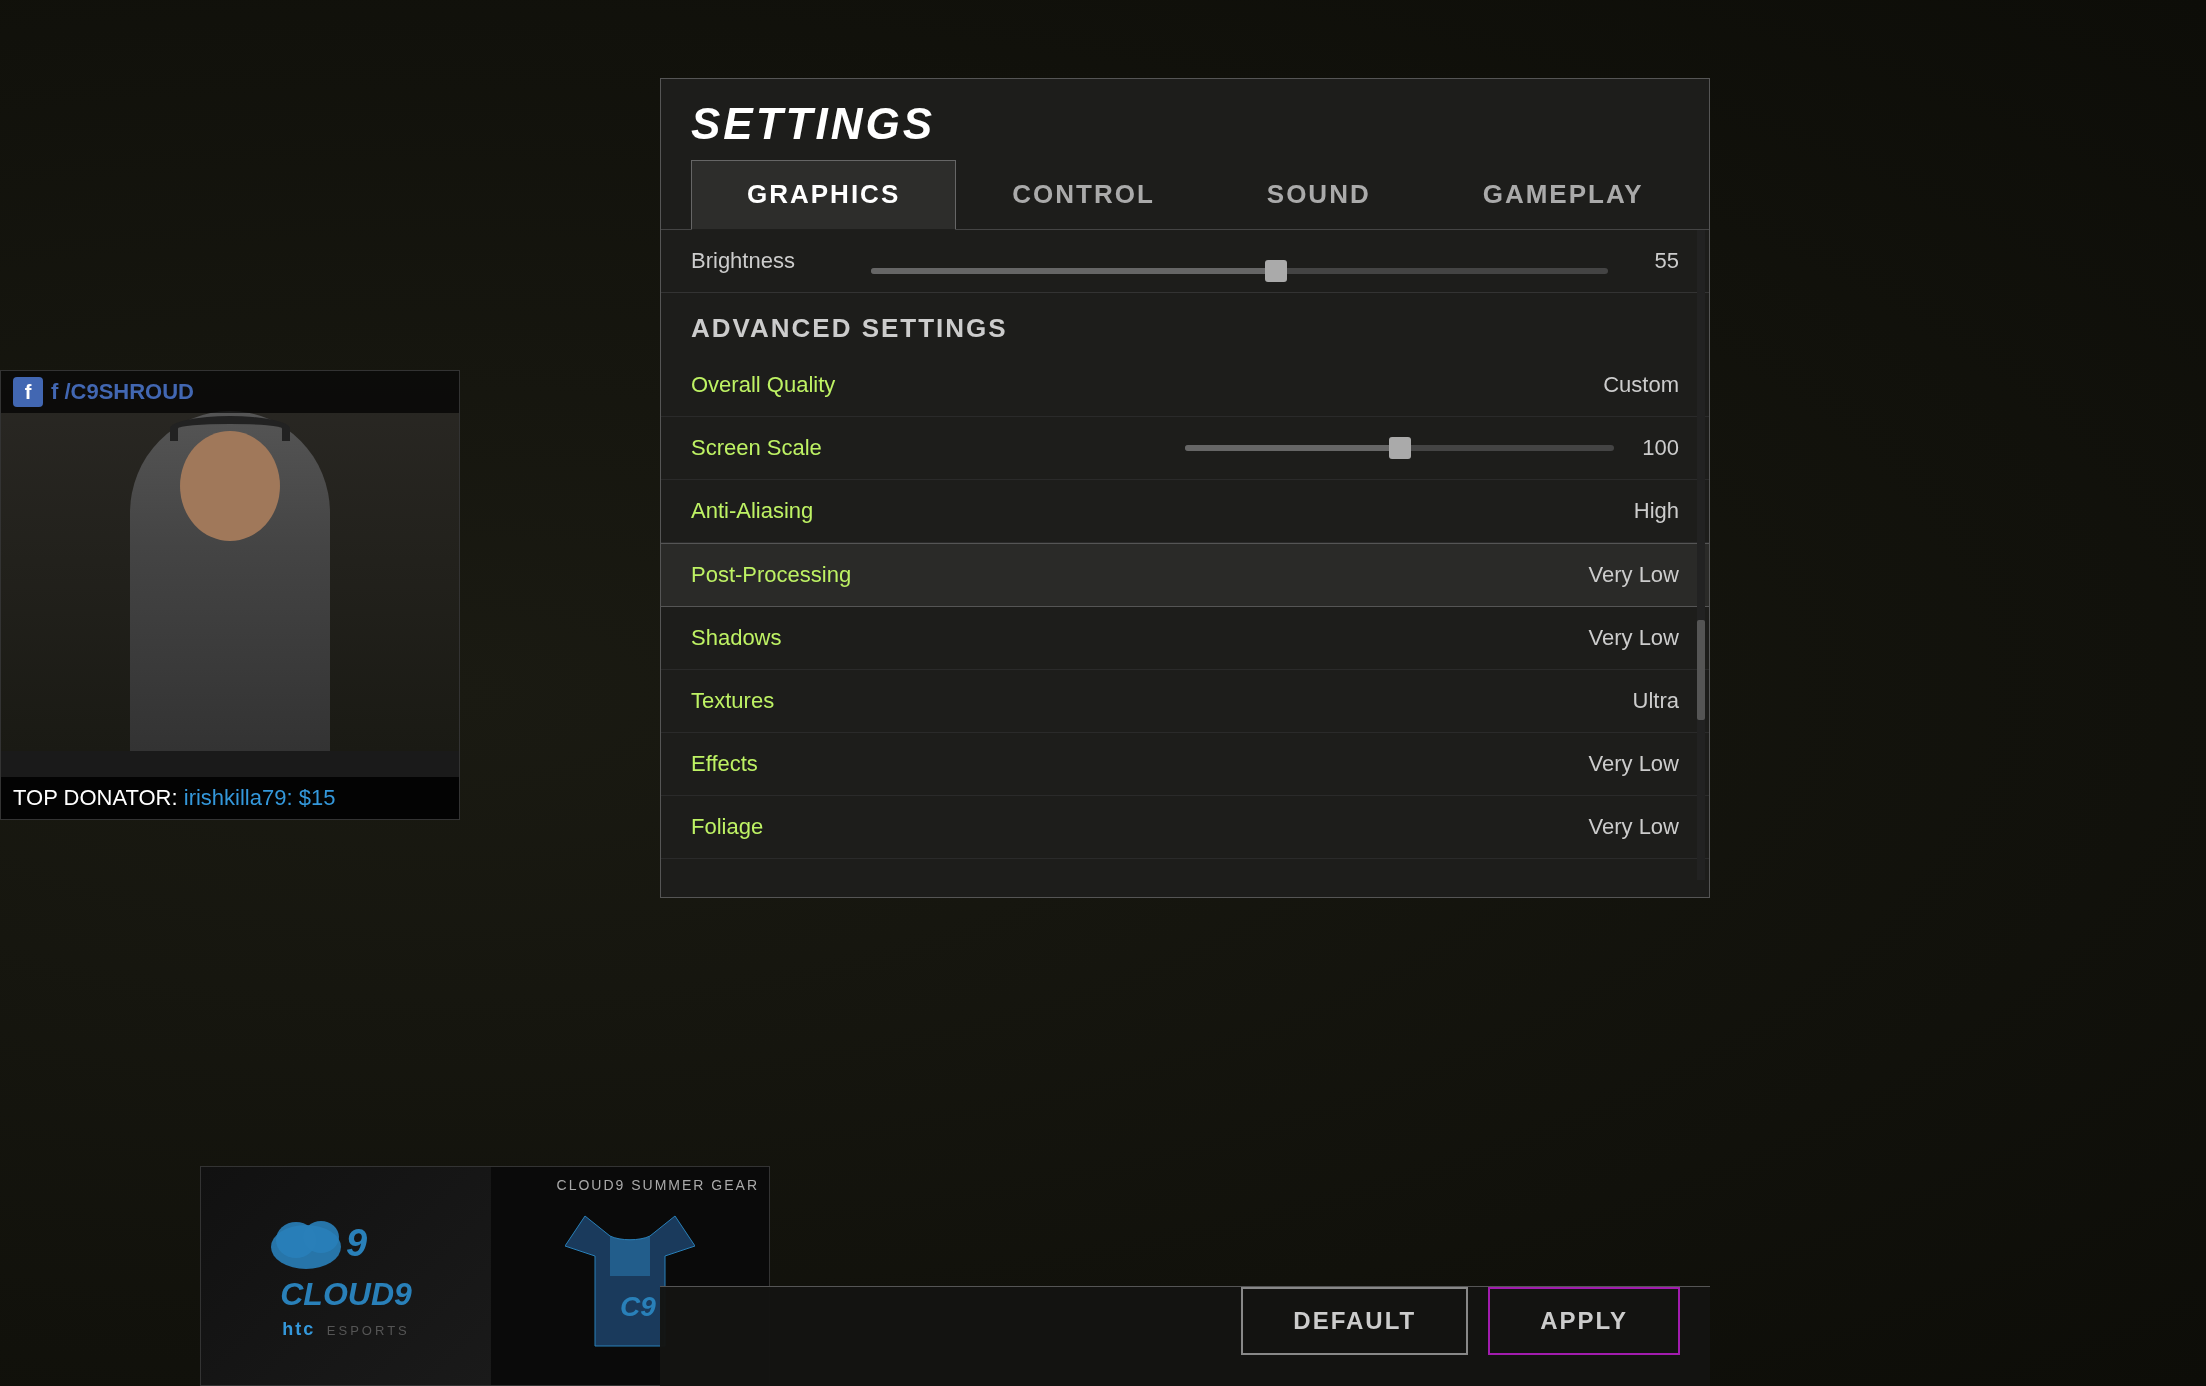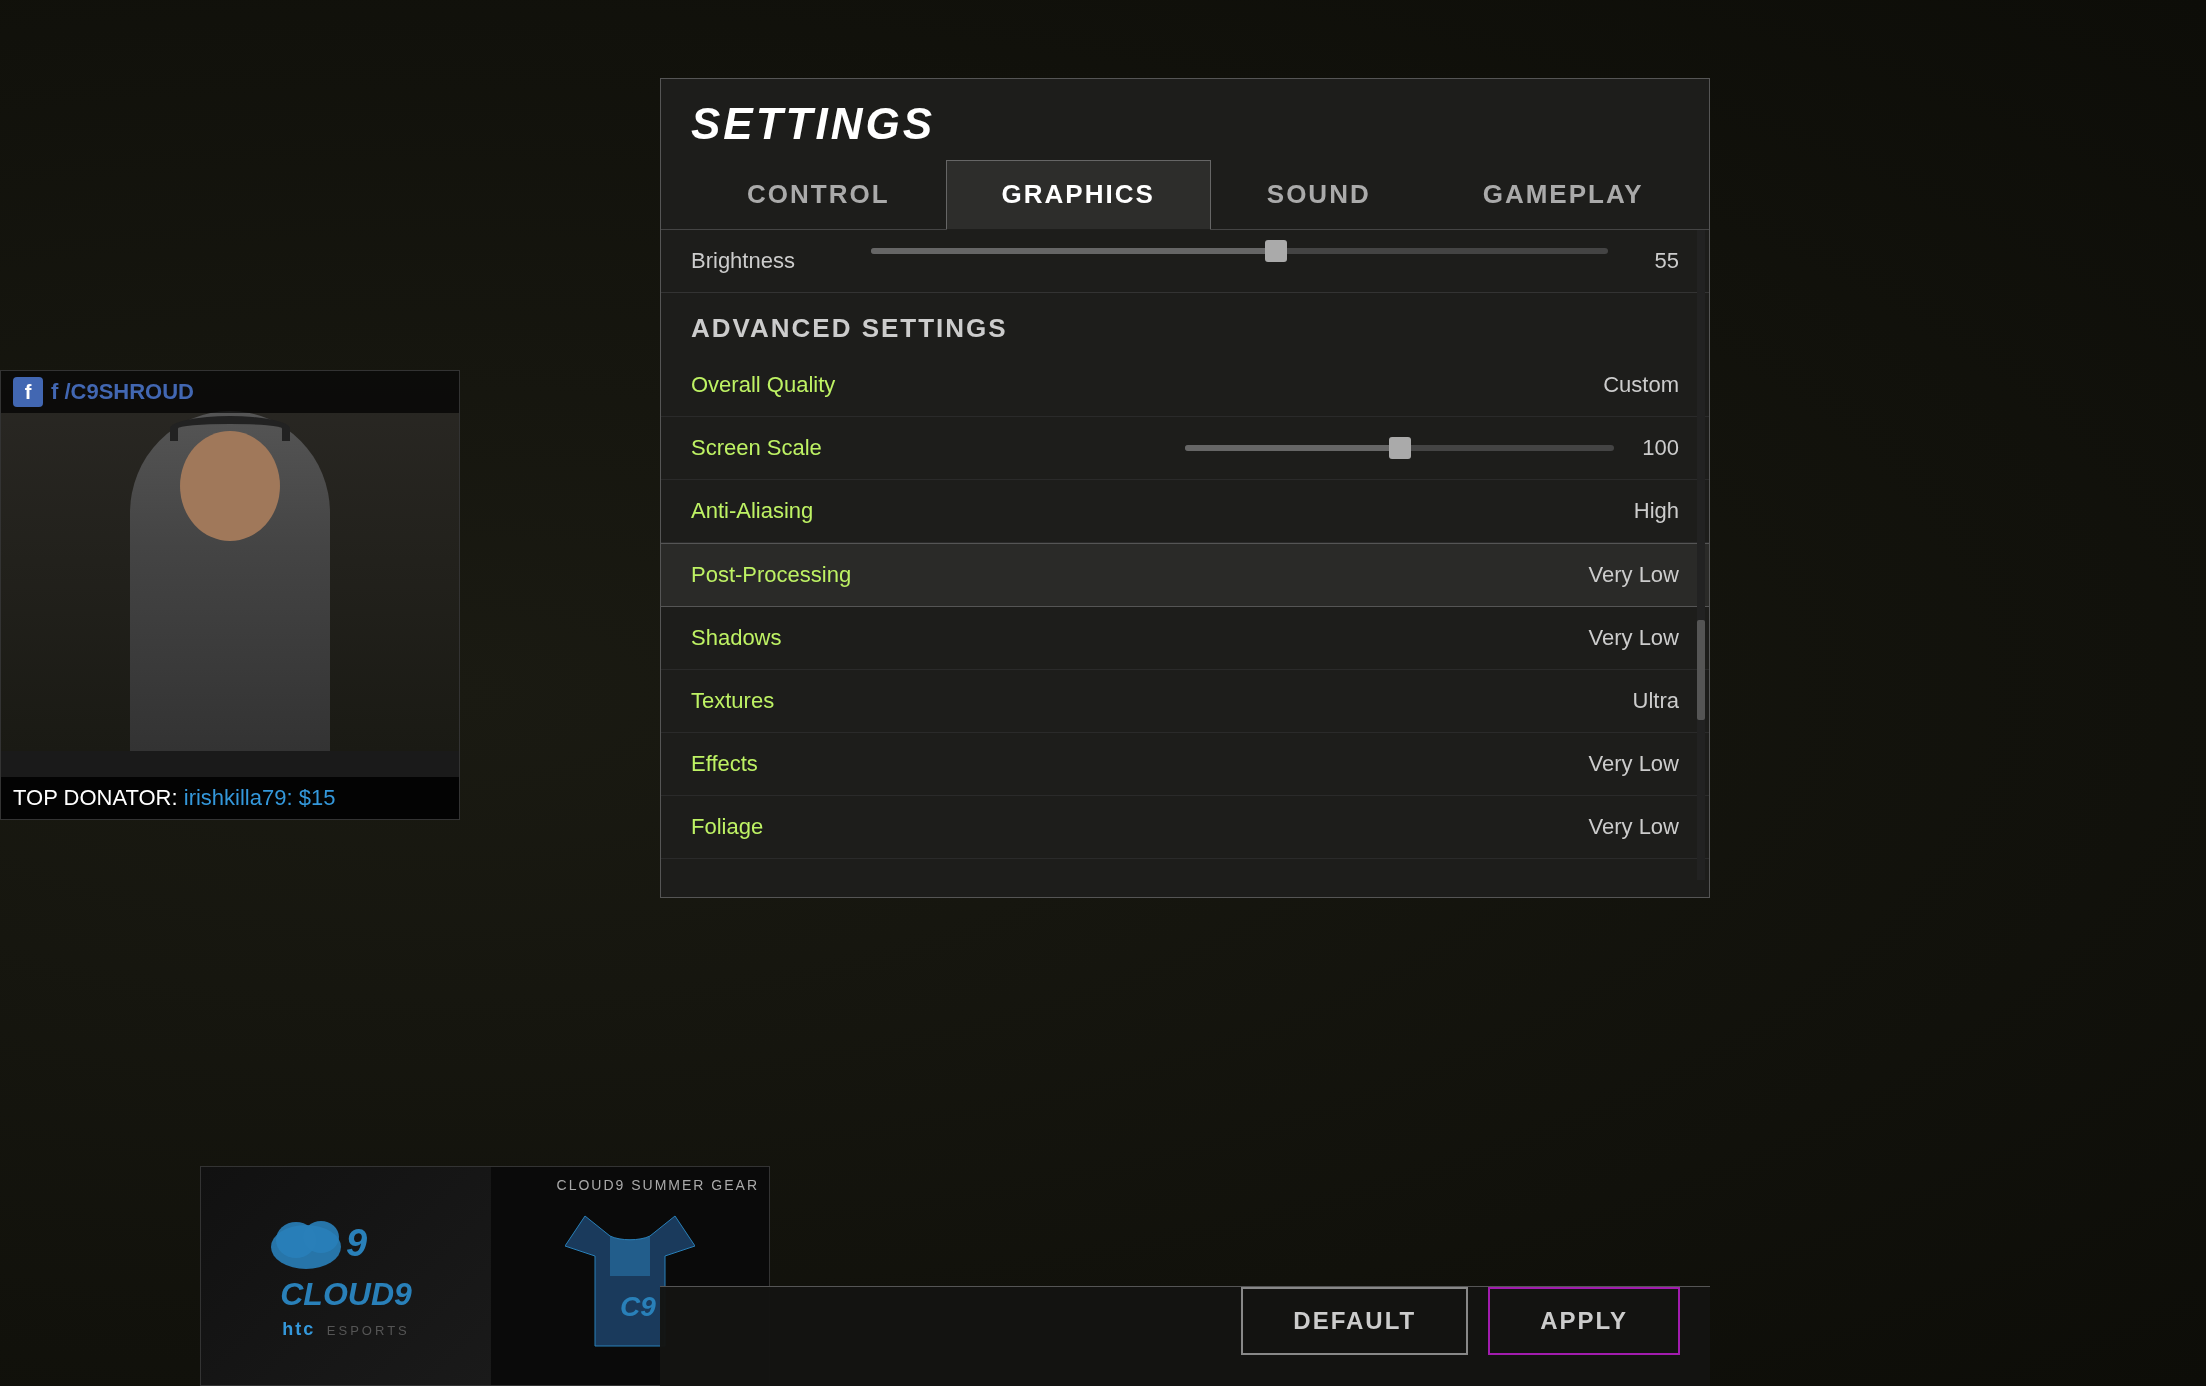--- a/index.html
+++ b/index.html
@@ -219,21 +219,21 @@
 
     .brightness-label {
       color: #ccc;
       font-size: 22px;
       width: 180px;
     }
 
     .slider-container {
       flex: 1;
       display: flex;
-      align-items: flex-start;
+      align-items: flex-end;
       gap: 21px;
     }
 
     .slider-track {
       flex: 1;
       height: 6px;
       background: #444;
       border-radius: 3px;
       position: relative;
     }
@@ -424,25 +424,25 @@
       <text x="55" y="130" font-family="Arial" font-weight="900" font-size="28" fill="#2980b9" font-style="italic">C9</text>
     </svg>
     <div style="color:#aaa;font-size:14px;position:absolute;top:10px;right:10px;letter-spacing:2px;">CLOUD9 SUMMER GEAR</div>
   </div>
 </div>
 
 <div class="settings-panel">
   <div class="settings-header">
     <div class="settings-title">SETTINGS</div>
     <div class="tabs-row">
+      <div class="tab active">
+        <span>GRAPHICS</span>
+      </div>
       <div class="tab">
         <span>CONTROL</span>
-      </div>
-      <div class="tab active">
-        <span>GRAPHICS</span>
       </div>
       <div class="tab">
         <span>SOUND</span>
       </div>
       <div class="tab">
         <span>GAMEPLAY</span>
       </div>
     </div>
   </div>
 

